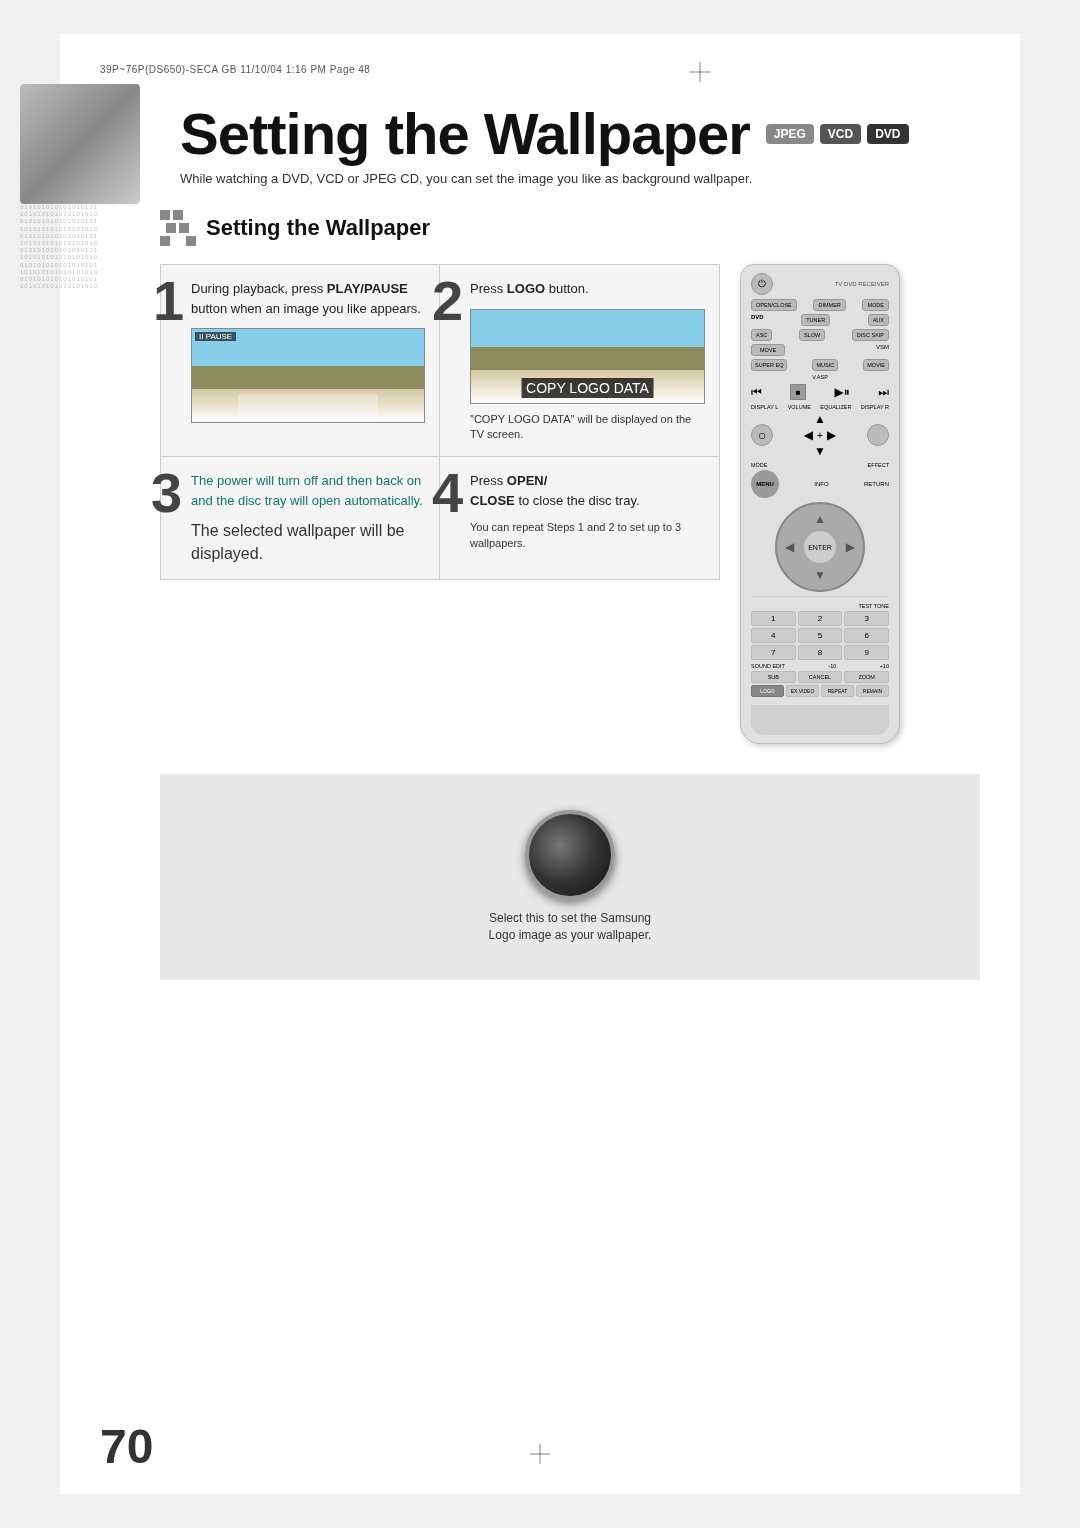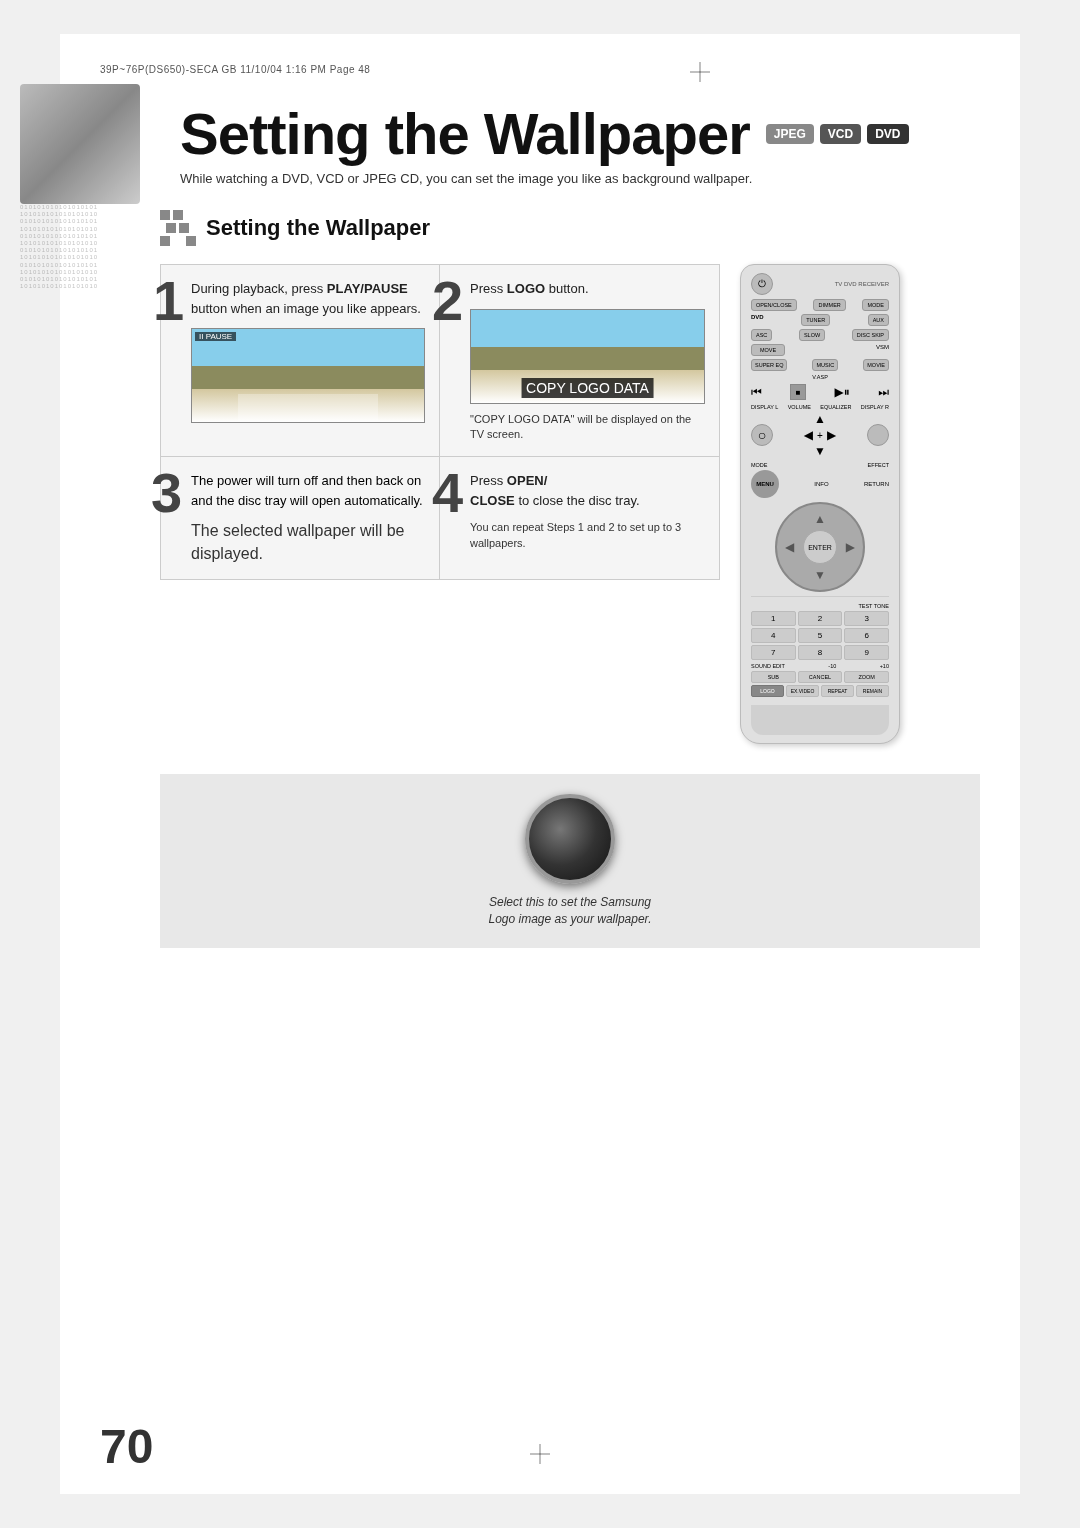--- a/index.html
+++ b/index.html
@@ -239,21 +239,21 @@
           </div>
         </div>
 
       </div>
 
       <div style="display: flex; gap: 0; border: 1px solid #ccc; border-top: none;">
 
         <div style="width: 50%; padding: 14px 14px 14px 30px; border-right: 1px solid #ccc; background: #f5f5f5; position: relative;">
           <span style="position: absolute; left: -10px; top: 8px; font-size: 56px; font-weight: 900; color: #444; line-height: 1;">3</span>
           <div>
-            <p style="font-size: 13px; color: #000000; line-height: 1.5; margin-bottom: 10px;">
+            <p style="font-size: 13px; color: #0f766e; line-height: 1.5; margin-bottom: 10px;">
               The power will turn off and then back on and the disc tray will open automatically.
             </p>
             <p style="font-size: 16px; color: #333; margin-top: 8px; line-height: 1.4;">The selected wallpaper will be displayed.</p>
           </div>
         </div>
 
         <div style="width: 50%; padding: 14px 14px 14px 30px; background: #f5f5f5; position: relative;">
           <span style="position: absolute; left: -8px; top: 8px; font-size: 56px; font-weight: 900; color: #444; line-height: 1;">4</span>
           <div>
             <p style="font-size: 13px; color: #222; line-height: 1.5; margin-bottom: 10px;">
@@ -386,21 +386,21 @@
             <div style="background: #ccc; border: 1px solid #bbb; border-radius: 2px; text-align: center; font-size: 5px; padding: 2px 0;">REMAIN</div>
           </div>
         </div>
 
         <div style="height: 30px; background: #d0d0d0; border-radius: 0 0 12px 12px; margin-top: 8px;"></div>
       </div>
     </div>
 
   </div>
 
-  <div style="display: flex; justify-content: center; align-items: flex-start; gap: 40px; margin-top: 30px; margin-left: 60px; padding: 20px; background: #e8e8e8; font-style: italic;">
+  <div style="display: flex; justify-content: center; align-items: flex-start; gap: 40px; margin-top: 30px; margin-left: 60px; padding: 36px; background: #e8e8e8;">
 
     <div style="text-align: center; max-width: 180px;">
       <div style="width: 90px; height: 90px; border-radius: 50%; background: radial-gradient(circle at 38% 38%, #777, #333, #111); border: 4px solid #999; margin: 0 auto 10px; box-shadow: 0 3px 10px rgba(0,0,0,0.5);"></div>
       <p style="font-size: 12px; color: #333; line-height: 1.4;">Select this to set the Samsung Logo image as your wallpaper.</p>
     </div>
 
 
   </div>
 
   <div class="page-number">70</div>

